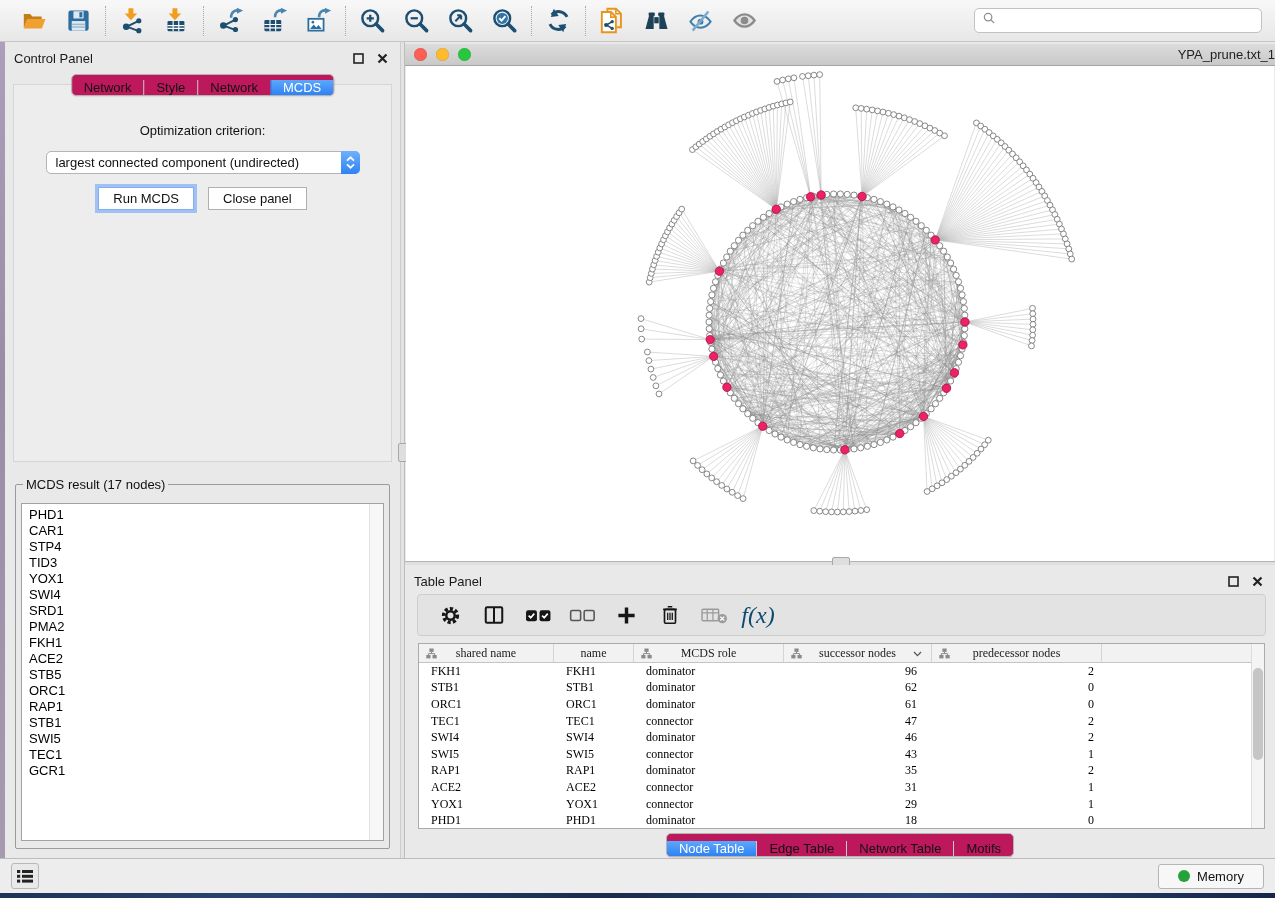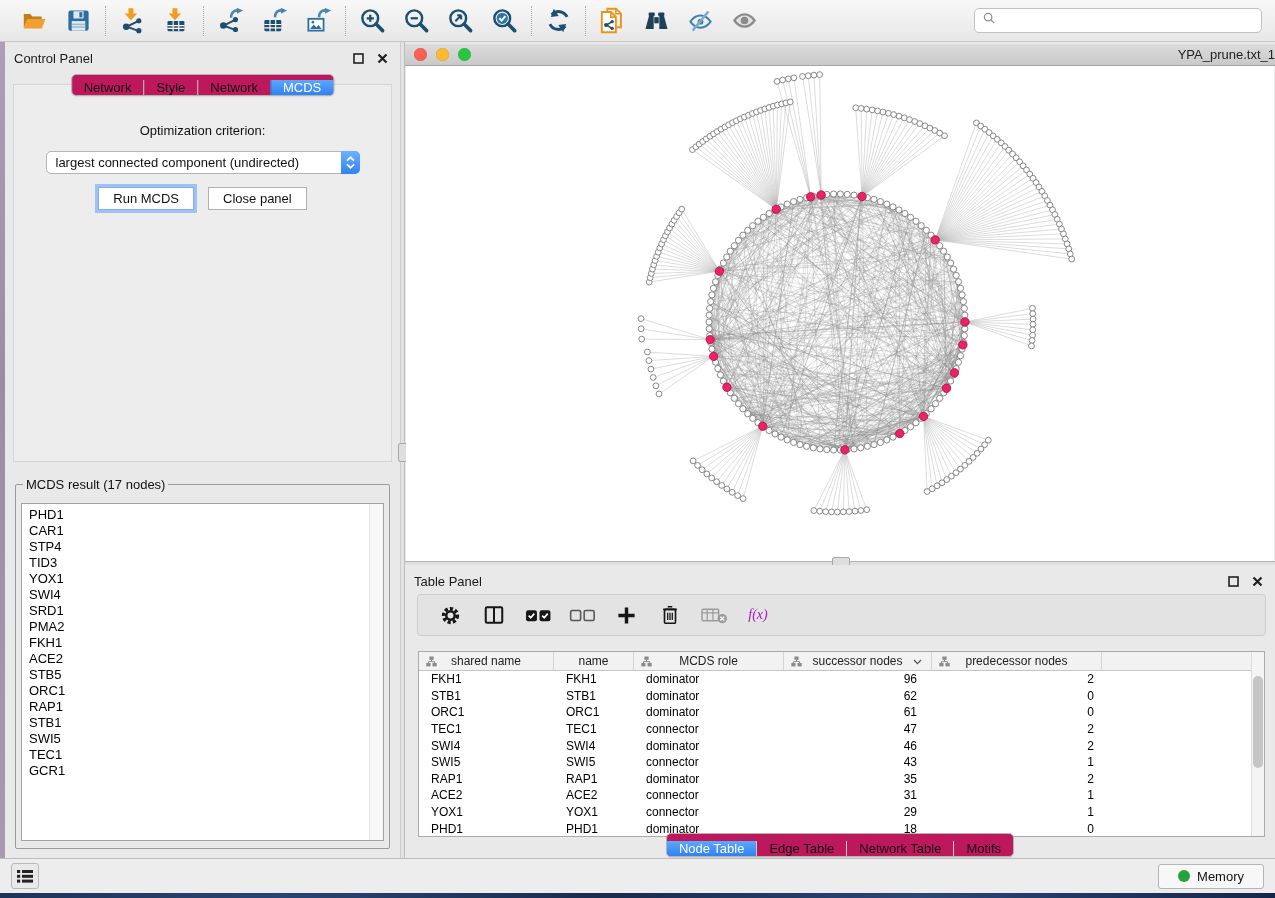--- a/index.html
+++ b/index.html
@@ -79,23 +79,23 @@
   .tl{width:13px;height:13px;border-radius:50%;margin-right:9px;box-shadow:inset 0 0 1px rgba(0,0,0,.35);z-index:2;}
   .tl.red{background:#fd5f57;} .tl.yellow{background:#febb2e;} .tl.green{background:#27c83f;}
   .net-title{position:absolute;left:8px;right:0;text-align:right;font-size:13px;color:#222;}
   #net-canvas{position:absolute;left:406px;top:66px;width:868px;height:495px;background:#fff;}
 
   
   #table-panel{position:absolute;left:405px;top:565px;right:0;height:293px;background:#e9e9e9;}
   #tp-toolbar{position:absolute;left:12px;right:9px;top:29px;height:42px;background:#e3e3e4;
     border:1px solid #cdcdcd;border-radius:4px;display:flex;align-items:center;padding-left:10px;box-sizing:border-box;}
   .tpt-item{width:44px;display:flex;justify-content:center;align-items:center;}
-  .fx{font-family:"Liberation Serif",serif;font-style:italic;font-size:14px;color:#a21caf;}
-  #node-table{position:absolute;left:13px;right:10px;top:86px;height:186px;background:#fff;
-    border:1px solid #ababab;box-sizing:border-box;overflow:hidden;}
+  .fx{font-family:"Liberation Serif",serif;font-style:italic;font-size:24px;color:#0c4a6e;}
+  #node-table{position:absolute;left:13px;right:10px;top:78px;height:186px;background:#fff;
+    border:1px solid #ababab;box-sizing:border-box;overflow:hidden;font-family:Liberation Serif, serif;}
   #nt-header{display:flex;height:19px;background:#f2f2f2;border-bottom:1px solid #c4c4c4;
     font-size:12px;color:#222;box-sizing:border-box;}
   .nt-hcell{position:relative;display:flex;align-items:center;justify-content:center;
     border-right:1px solid #d4d4d4;box-sizing:border-box;flex-shrink:0;}
   .nt-hcell.fill{flex:1;border-right:none;}
   .tree-ico{position:absolute;left:7px;top:4px;display:inline-flex;}
   .sort-ico{position:absolute;right:9px;top:7px;display:inline-flex;}
   #nt-body{font-size:12px;color:#000;}
   .nt-row{display:flex;height:16.6px;align-items:center;}
   .nt-cell{box-sizing:border-box;padding:0 0 0 12px;white-space:nowrap;flex-shrink:0;overflow:hidden;}

